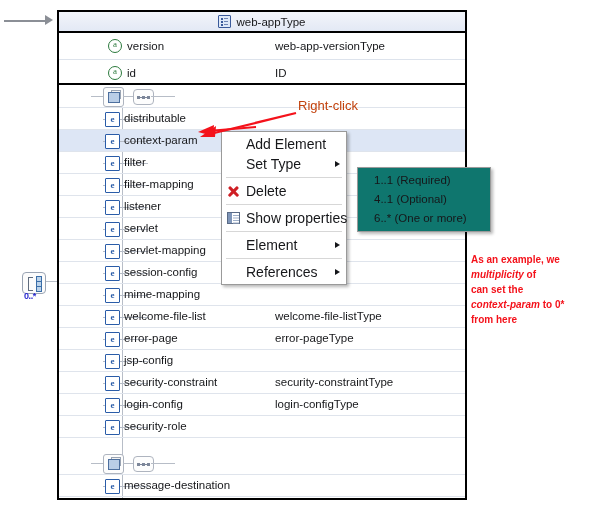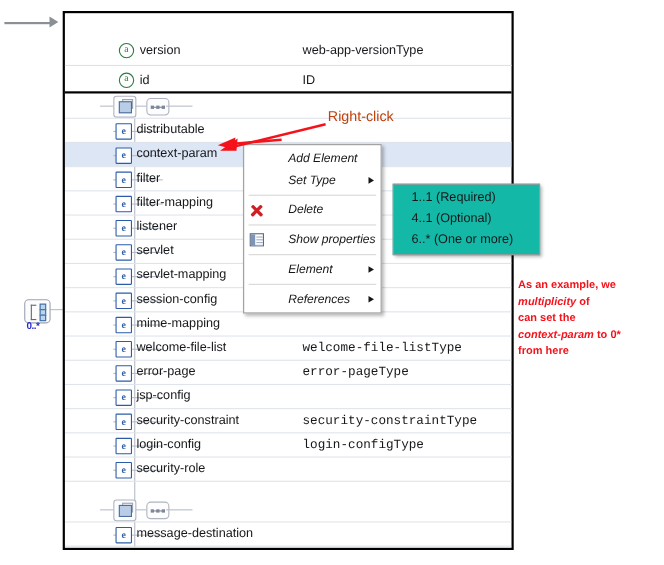--- a/index.html
+++ b/index.html
@@ -75,21 +75,21 @@
   .elem-connector{
     position:absolute;left:44px;top:11px;width:45px;height:1px;background:#b7bdc7;
   }
   .elem-icon{
     position:absolute;left:46px;top:4px;width:13px;height:13px;
     border:1px solid #2a5ca8;background:#ffffff;border-radius:1px;
     font-size:9px;line-height:12px;text-align:center;color:#2a5ca8;font-weight:bold;
     font-family:"Liberation Serif","DejaVu Serif",serif;
   }
   .elem-name{position:absolute;left:65px;top:4px;font-size:11.5px;color:#16171a;white-space:nowrap;}
-  .elem-type{position:absolute;left:216px;top:4px;font-size:11.5px;color:#16171a;white-space:nowrap;font-family:Liberation Mono, monospace;}
+  .elem-type{position:absolute;left:216px;top:4px;font-size:11.5px;color:#16171a;white-space:nowrap;}
 
   
   .branch-rail{
     position:absolute;left:63px;width:1px;background:#b7bdc7;
   }
   
   .group-gadget{position:absolute;height:22px;left:0;width:100%;}
   .gg-line-left{position:absolute;left:32px;top:11px;width:12px;height:1px;background:#b7bdc7;}
   .gg-line-mid{position:absolute;left:64px;top:11px;width:10px;height:1px;background:#b7bdc7;}
   .gg-line-right{position:absolute;left:92px;top:11px;width:24px;height:1px;background:#b7bdc7;}
@@ -148,23 +148,22 @@
 
   
   .ctx-menu{
     position:absolute;left:221px;top:131px;width:126px;
     background:#ffffff;border:1px solid #9a9a9a;
     box-shadow:2px 2px 3px rgba(0,0,0,0.28);
     padding:2px 0;box-sizing:border-box;z-index:40;
   }
   .ctx-item{
     position:relative;height:20px;line-height:20px;
-    padding-left:40px;padding-right:16px;font-size:11px;color:#16171a;
+    padding-left:24px;padding-right:16px;font-size:14px;color:#16171a;
     white-space:nowrap;
-    font-style:italic;
   }
   .ctx-item.highlight{background:#2f6bc4;color:#ffffff;}
   .ctx-sep{height:1px;background:#d7d7d7;margin:3px 4px;}
   .ctx-arrow{
     position:absolute;right:6px;top:50%;margin-top:-3.5px;width:0;height:0;
     border-left:5px solid #15161a;border-top:3.5px solid transparent;border-bottom:3.5px solid transparent;
   }
   .ctx-item.highlight .ctx-arrow{border-left-color:#ffffff;}
 
   
@@ -183,21 +182,21 @@
     content:"";position:absolute;left:0;top:0;width:3.5px;height:10px;background:#7e95b8;
   }
   .ico-props:after{
     content:"";position:absolute;left:4.5px;top:1.5px;width:6px;height:1px;background:#9fb0c9;
     box-shadow:0 2.5px 0 0 #9fb0c9, 0 5px 0 0 #9fb0c9, 0 7.5px 0 0 #9fb0c9;
   }
 
   
   .sub-menu{
     position:absolute;left:357px;top:167px;width:134px;
-    background:#14b8a6;border:1px solid #9a9a9a;
+    background:#0f766e;border:1px solid #9a9a9a;
     box-shadow:2px 2px 3px rgba(0,0,0,0.28);
     padding:3px 0;box-sizing:border-box;z-index:50;
   }
   .sub-item{
     height:19px;line-height:19px;padding-left:16px;
     font-size:11.5px;color:#16171a;white-space:nowrap;
   }
   .sub-item.highlight{background:#2f6bc4;color:#ffffff;}
 
   
@@ -230,20 +229,26 @@
       <div class="bracket"></div>
       <div class="sq a"></div>
         <div class="sq b"></div>
         <div class="sq c"></div>
     </div>
     <div class="mult-label">0..*</div>
   </div>
 
   <div class="xsd-frame">
 
+    <div class="xsd-titlebar">
+      <div class="xsd-title-inner">
+        <span class="glyph-xsdtype"></span>
+        <span class="xsd-title-label">web-appType</span>
+      </div>
+    </div>
 
     <div class="attr-block">
       <div class="attr-row" style="top:0px;">
         <span class="attr-icon"><i>a</i></span>
         <span class="attr-name">version</span>
         <span class="attr-type">web-app-versionType</span>
       </div>
       <div class="attr-row sep" style="top:26px;">
         <span class="attr-icon"><i>a</i></span>
         <span class="attr-name">id</span>

